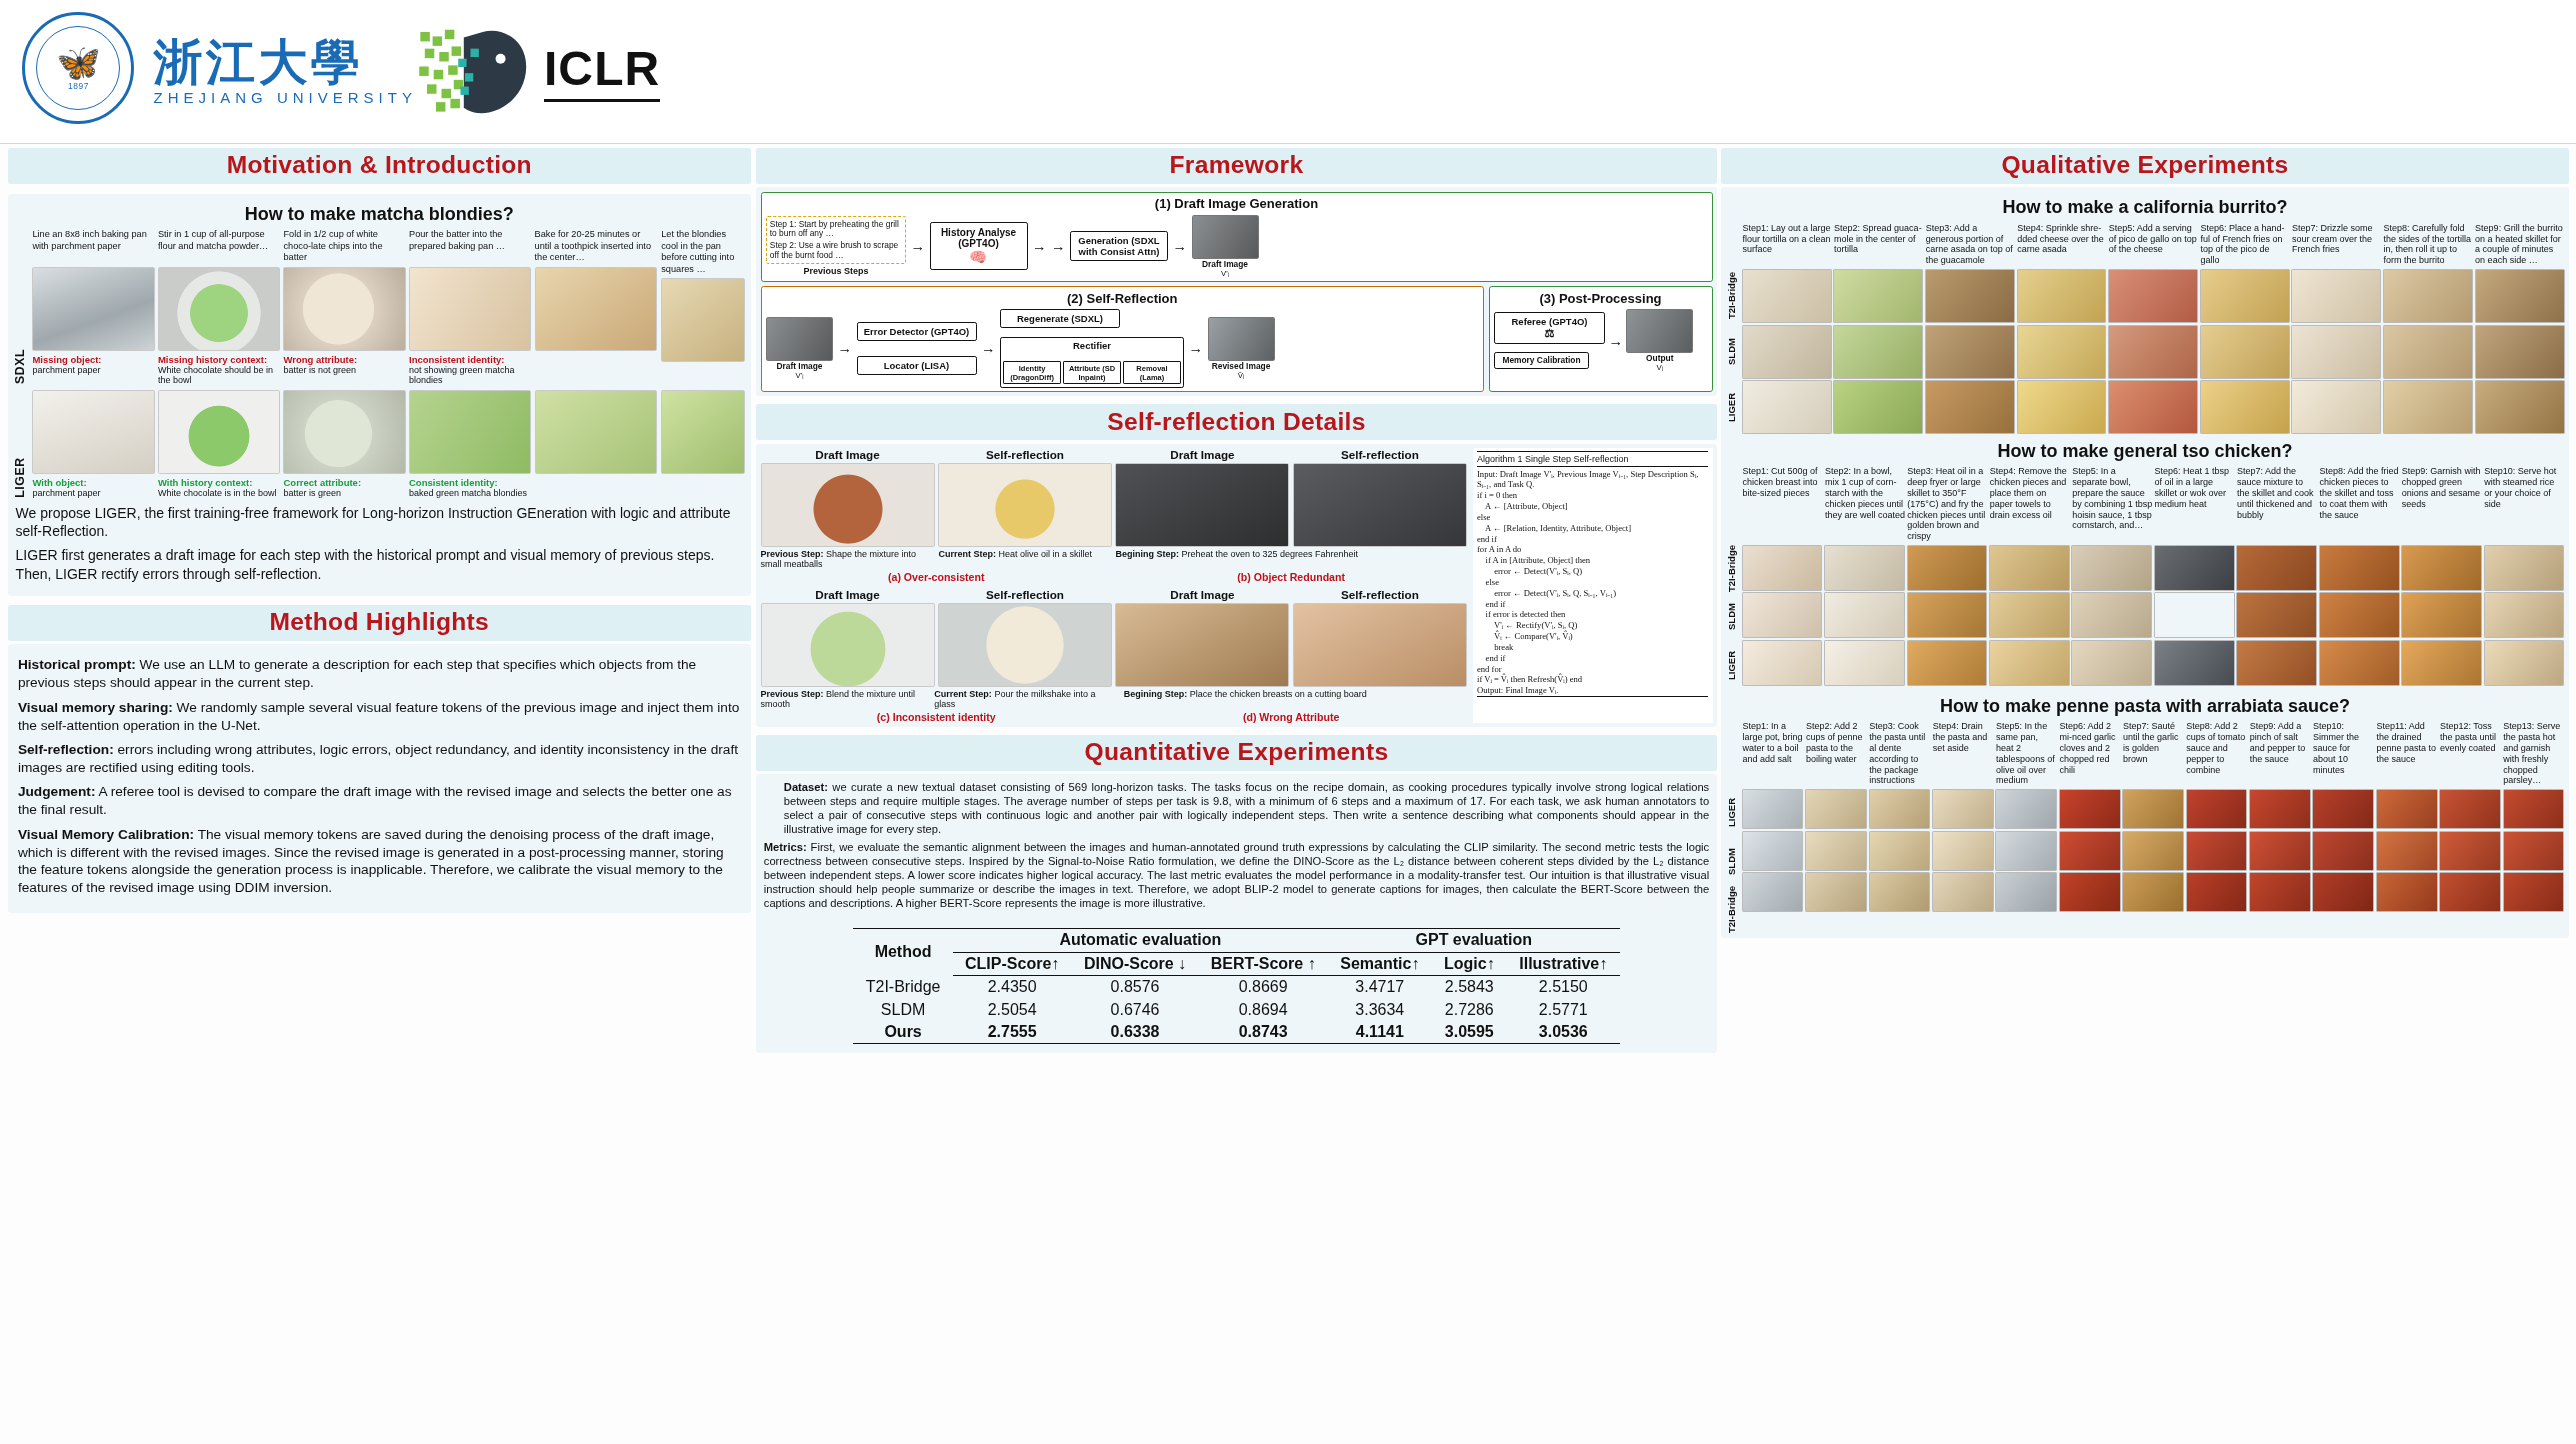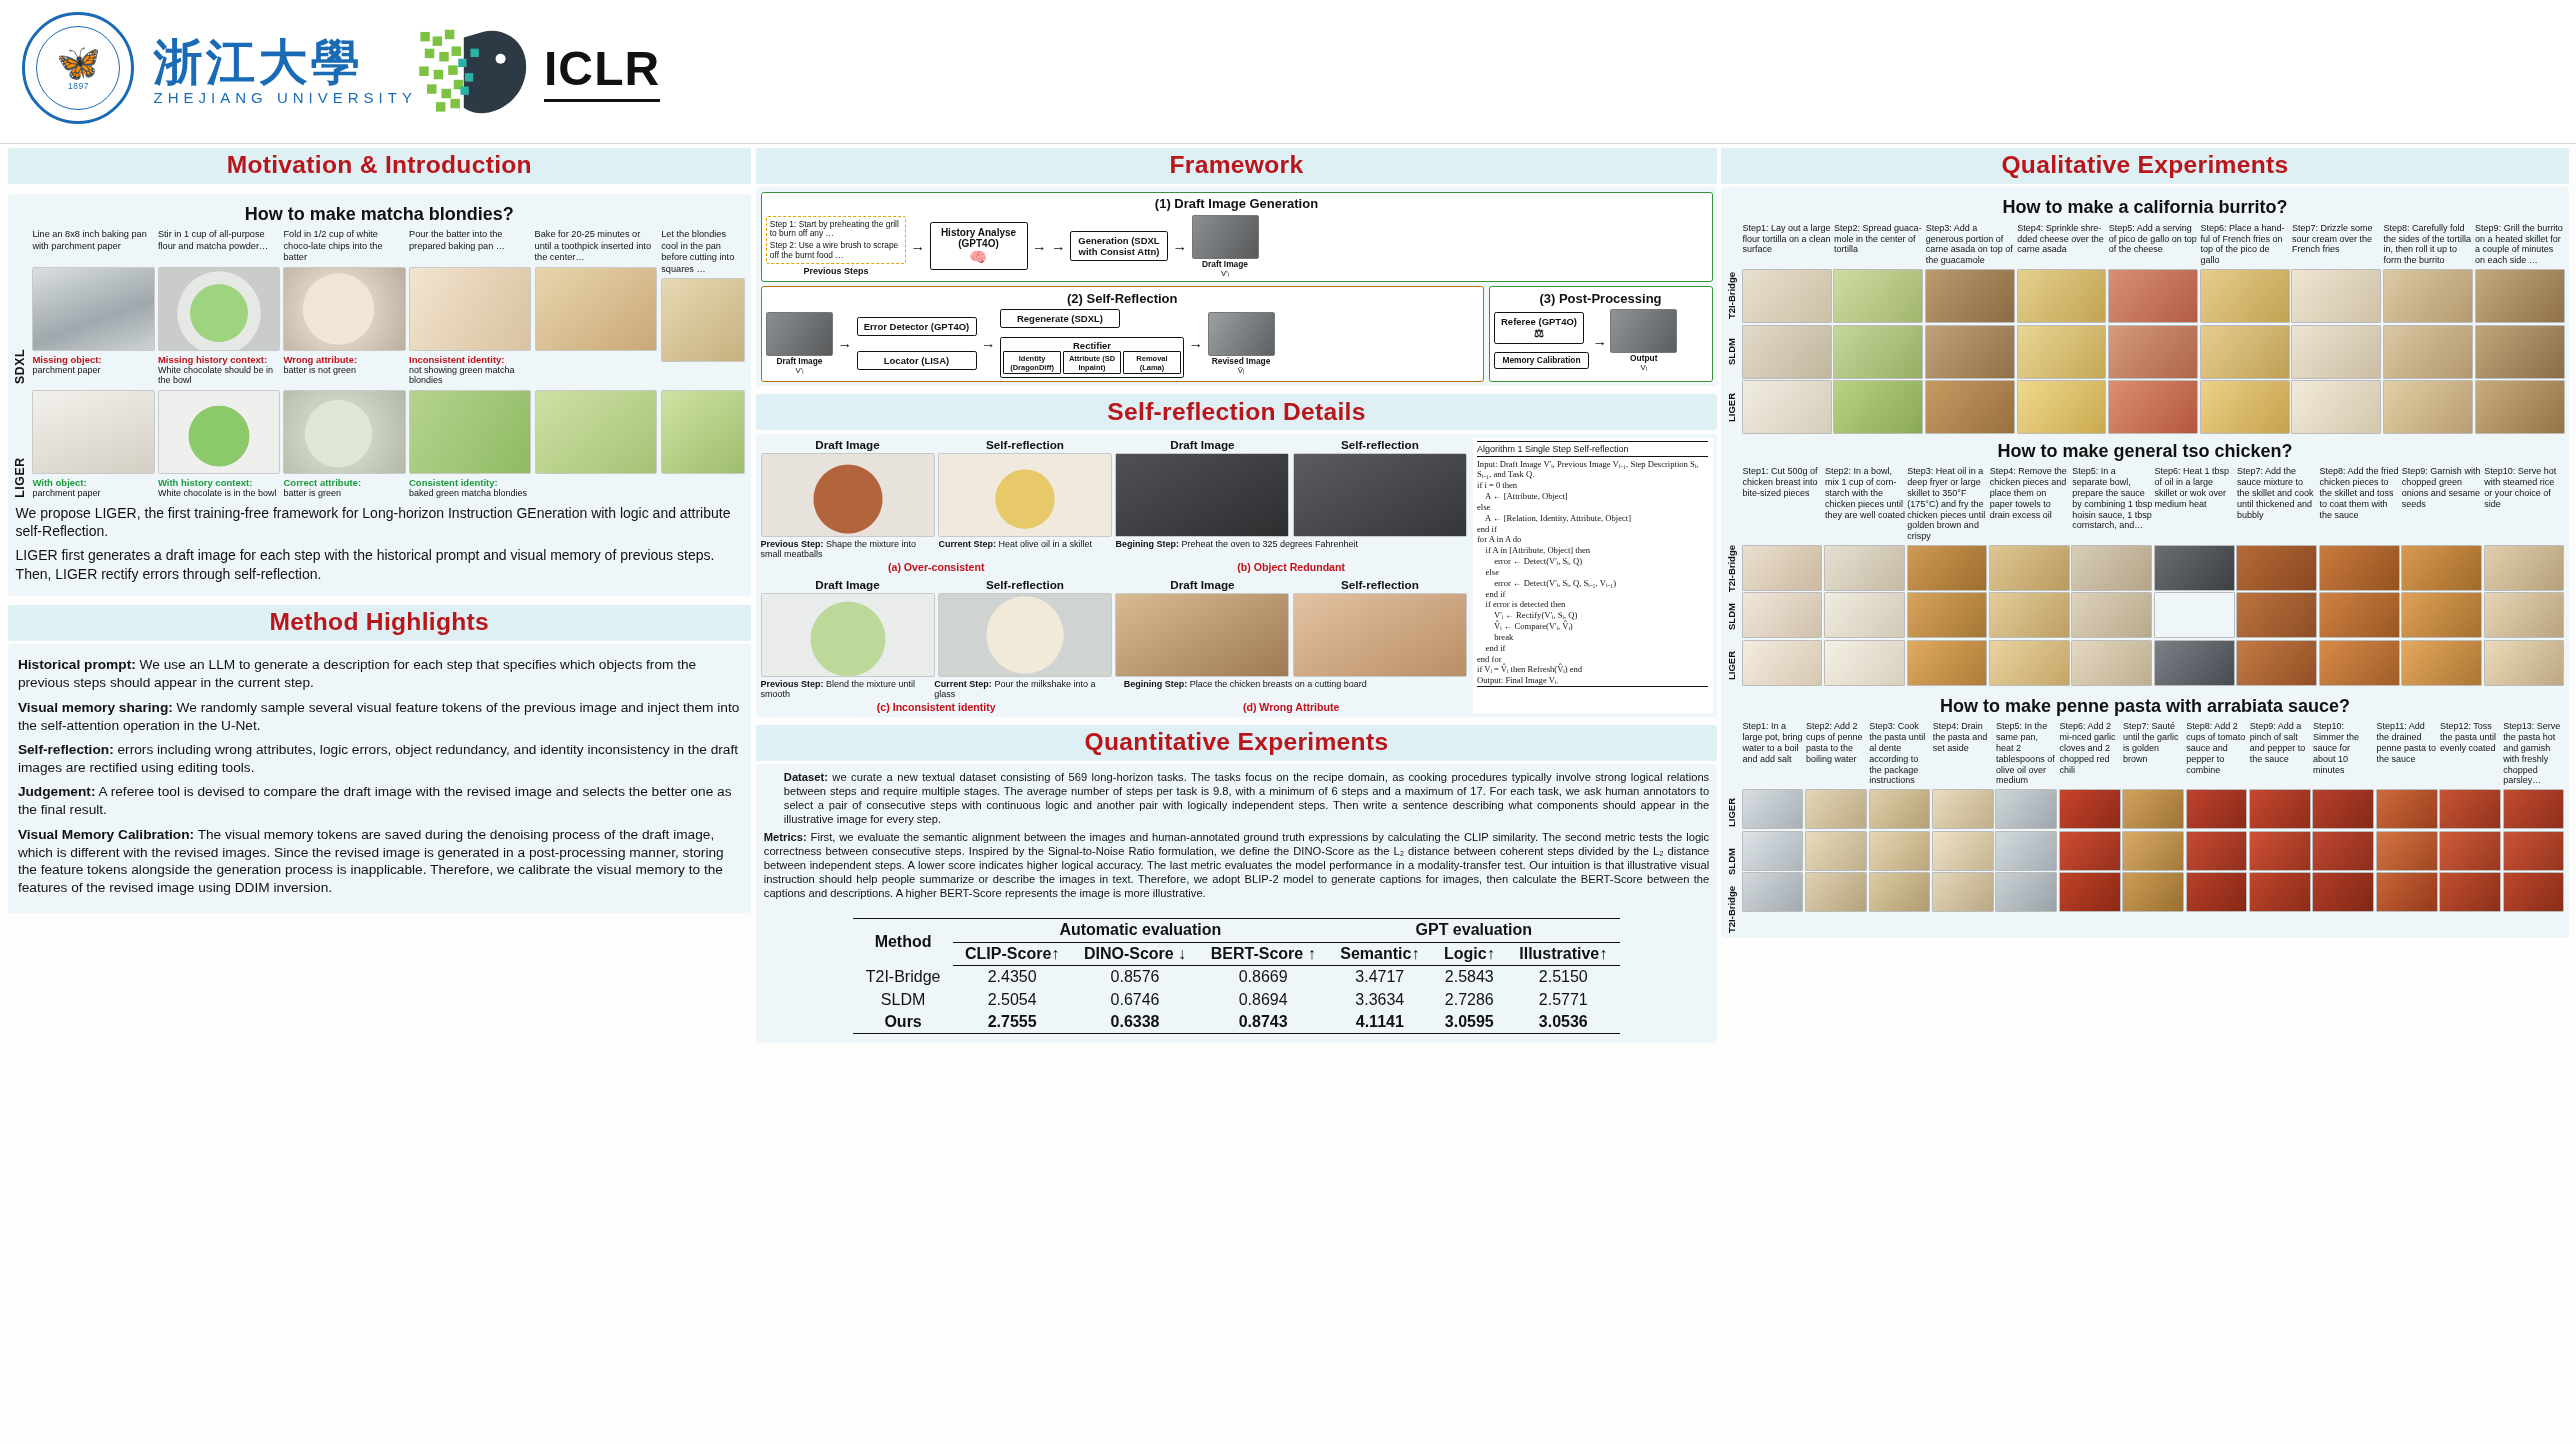--- a/index.html
+++ b/index.html
@@ -288,41 +288,41 @@
             <div style="font-size:14.5px;">→</div>
             <div>
               <div class="fw-box" style="width:120px; padding:2.8px; text-align:center; font-size:9.5px; font-weight:bold;">Error Detector (GPT4O)</div>
               <div class="fw-box" style="width:120px; padding:2.8px; text-align:center; font-size:9.5px; font-weight:bold; margin-top:15.6px;">Locator (LISA)</div>
             </div>
             <div style="font-size:14.5px;">→</div>
             <div>
               <div class="fw-box" style="width:120px; padding:2.8px; text-align:center; font-size:9.5px; font-weight:bold;">Regenerate (SDXL)</div>
               <div class="fw-box" style="width:184px; padding:2.2px; margin-top:9px;">
                 <div style="text-align:center; font-size:9.5px; font-weight:bold;">Rectifier</div>
-                <div style="display:flex; gap:2.2px; margin-top:0;">
+                <div style="display:flex; gap:2.2px; margin-top:10px;">
                   <div style="flex:1;border:0.6px solid #111;border-radius:1.1px;padding:1.7px;text-align:center;font-size:7.5px;font-weight:bold;">Identity (DragonDiff)</div>
                   <div style="flex:1;border:0.6px solid #111;border-radius:1.1px;padding:1.7px;text-align:center;font-size:7.5px;font-weight:bold;">Attribute (SD Inpaint)</div>
                   <div style="flex:1;border:0.6px solid #111;border-radius:1.1px;padding:1.7px;text-align:center;font-size:7.5px;font-weight:bold;">Removal (Lama)</div>
                 </div>
               </div>
             </div>
             <div style="font-size:14.5px;">→</div>
             <div style="text-align:center;">
               <div style="width:67px;height:44px;border:0.6px solid #777;border-radius:1.7px;background:linear-gradient(120deg,#9aa0a3,#5d6164);"></div>
               <div style="font-size:8.4px; font-weight:bold;">Revised Image</div>
               <div style="font-size:7.8px;">V̂ᵢ</div>
             </div>
           </div>
         </div>
 
         <div style="width:224px; border:1.1px solid #3a8f3a; border-radius:2.8px; padding:3.4px 4.5px; background:#fff;">
           <div style="text-align:center; font-weight:bold; font-size:13px;">(3) Post-Processing</div>
           <div style="display:flex; align-items:center; gap:3.4px; margin-top:3.4px;">
             <div>
-              <div class="fw-box" style="width:90px; padding:2.8px; text-align:center; font-size:9.5px; font-weight:bold;">
+              <div class="fw-box" style="width:111px; padding:2.8px; text-align:center; font-size:9.5px; font-weight:bold;">
                 <span>Referee (GPT4O)</span>
                 <div style="font-size:11.2px;">⚖</div>
               </div>
               <div class="fw-box" style="width:95px; padding:2.8px; text-align:center; font-size:8.4px; font-weight:bold; margin-top:7.8px;">Memory Calibration</div>
             </div>
             <div style="font-size:14.5px;">→</div>
             <div style="text-align:center;">
               <div style="width:67px;height:44px;border:0.6px solid #777;border-radius:1.7px;background:linear-gradient(120deg,#8f9497,#5a5e61);"></div>
               <div style="font-size:8.4px; font-weight:bold;">Output</div>
               <div style="font-size:7.8px;">Vᵢ</div>

